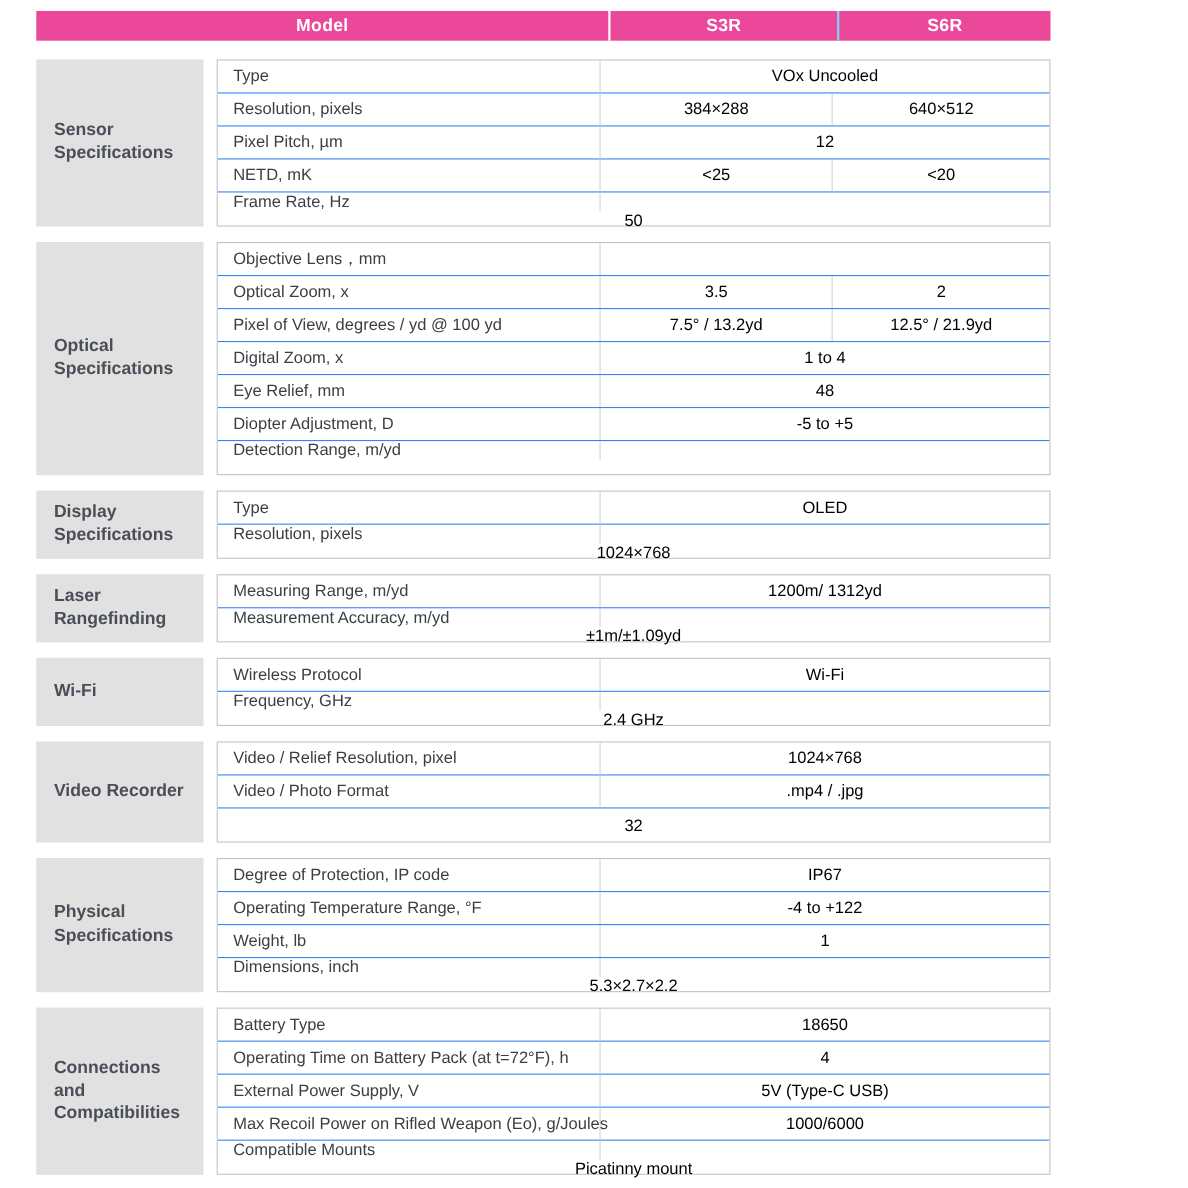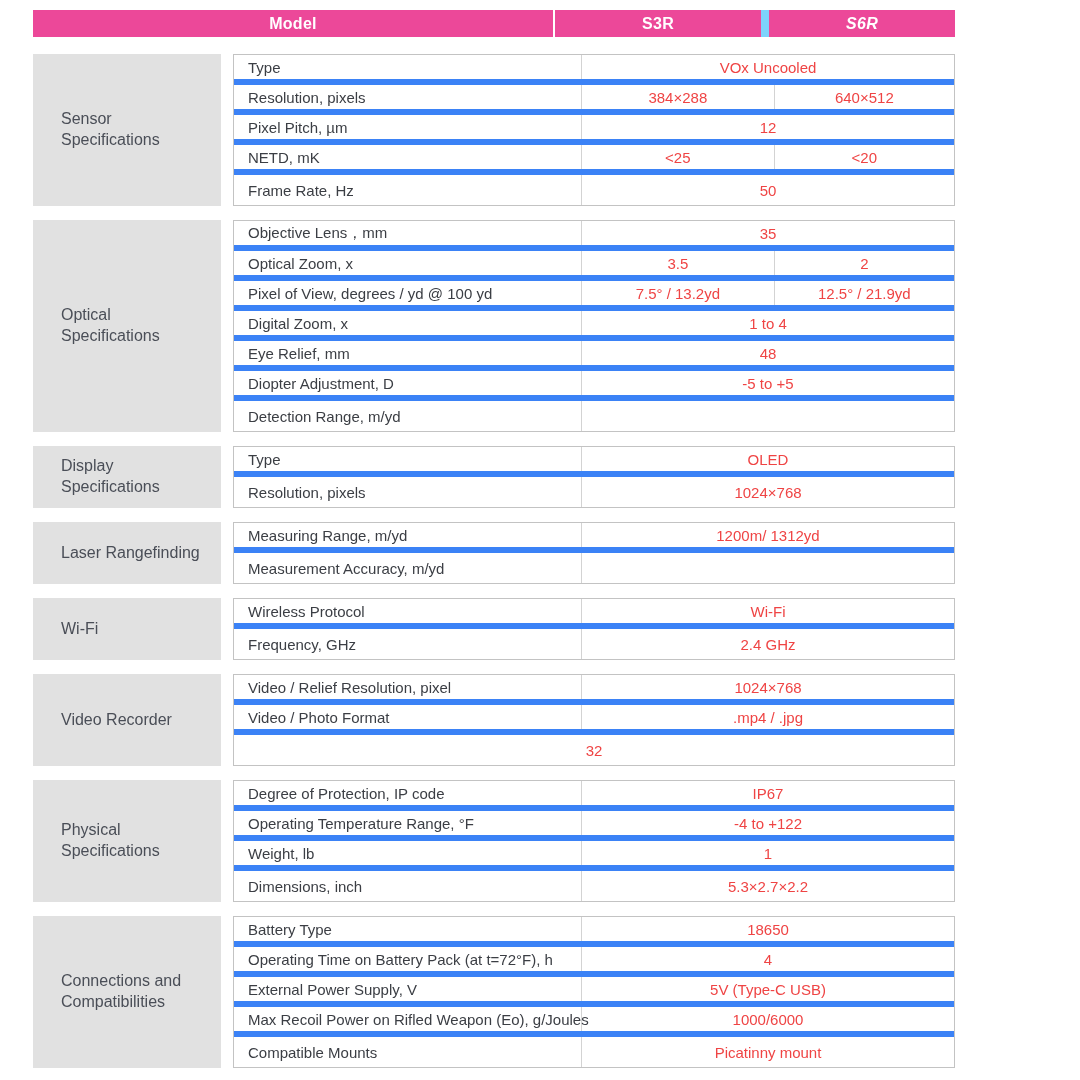--- a/index.html
+++ b/index.html
@@ -23,64 +23,64 @@
   }
   .hcell {
     display: flex; align-items: center; justify-content: center;
     color: #ffffff;
     font-size: 16px;
     font-weight: bold;
     letter-spacing: 0.3px;
   }
   .hcell.model { width: 520px; }
   .hcell.s3r   { width: 208px; border-left: 2px solid #ffffff; text-align: center; }
-  .hcell.s6r   { width: 194px; border-left: 8px solid #7dd3fc; font-style: italic; }
+  .hcell.s6r   { width: 194px; border-left: 2px solid #7dd3fc; }
   
   .section {
     display: flex;
     margin-bottom: 14px;
   }
   .sidebar {
-    width: 188px;
+    width: 152px;
     background: #E1E1E1;
     color: #4A4E57;
     font-size: 16px;
-    font-weight: normal;
+    font-weight: bold;
     line-height: 1.3;
     display: flex; align-items: center;
-    padding-left: 28px; padding-right: 8px;
+    padding-left: 16px; padding-right: 8px;
     flex-shrink: 0;
   }
   .rows {
     margin-left: 12px;
     flex: 1;
     border: 1px solid #C3C3C3;
     background: #ffffff;
   }
   .row {
     height: 30px;
     display: flex;
-    border-bottom: 6px solid #3b82f6;
-  }
-  .row:last-child { border-bottom: none; }
+    border-bottom: 1px solid #3b82f6;
+  }
+  .row:last-child { border-bottom: none; flex-direction: column; }
   .label {
     width: 348px;
     flex-shrink: 0;
     display: flex; align-items: center;
     padding-left: 14px; padding-right: 6px;
     border-right: 1px solid #D3D3D3;
     font-size: 15px;
     color: #3B3E44;
     white-space: nowrap;
   }
   .values { flex: 1; display: flex; }
   .value {
     display: flex; align-items: center; justify-content: center;
     font-size: 15px;
-    color: #ef4444;
+    color: #000000;
     white-space: nowrap;
   }
   .value.span { flex: 1; }
   .value.s3r  { width: 51.8%; border-right: 1px solid #D3D3D3; }
   .value.s6r  { width: 48.2%; }
 </style>
 </head>
 <body>
 
 <div class="sheet">
@@ -125,23 +125,20 @@
               <div class="value span">50</div>
             </div>
           </div>
         </div>
       </div>
       <div class="section">
         <div class="sidebar">Optical Specifications</div>
         <div class="rows">
           <div class="row">
             <div class="label">Objective Lens，mm</div>
-            <div class="values">
-              <div class="value span">35</div>
-            </div>
           </div>
           <div class="row">
             <div class="label">Optical Zoom, x</div>
             <div class="values">
               <div class="value s3r">3.5</div>
               <div class="value s6r">2</div>
             </div>
           </div>
           <div class="row">
             <div class="label">Pixel of View, degrees / yd @ 100 yd</div>
@@ -194,20 +191,23 @@
         <div class="sidebar">Laser Rangefinding</div>
         <div class="rows">
           <div class="row">
             <div class="label">Measuring Range, m/yd</div>
             <div class="values">
               <div class="value span">1200m/ 1312yd</div>
             </div>
           </div>
           <div class="row">
             <div class="label">Measurement Accuracy, m/yd</div>
+            <div class="values">
+              <div class="value span">±1m/±1.09yd</div>
+            </div>
           </div>
         </div>
       </div>
       <div class="section">
         <div class="sidebar">Wi-Fi</div>
         <div class="rows">
           <div class="row">
             <div class="label">Wireless Protocol</div>
             <div class="values">
               <div class="value span">Wi-Fi</div>

